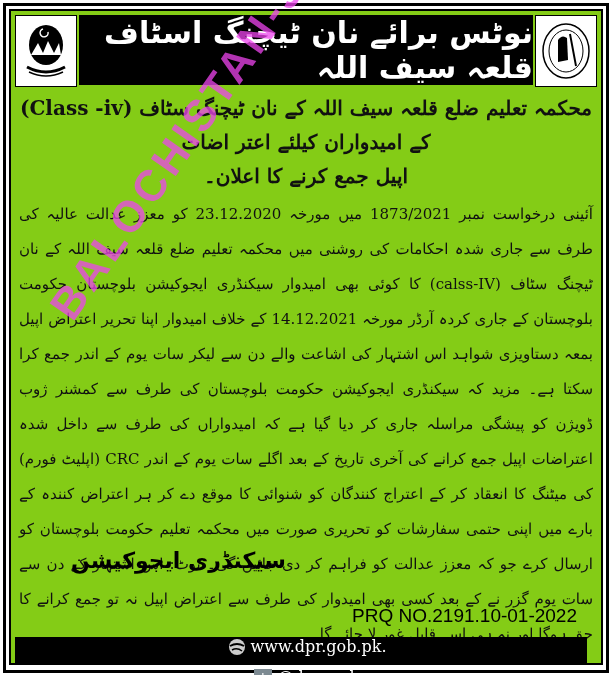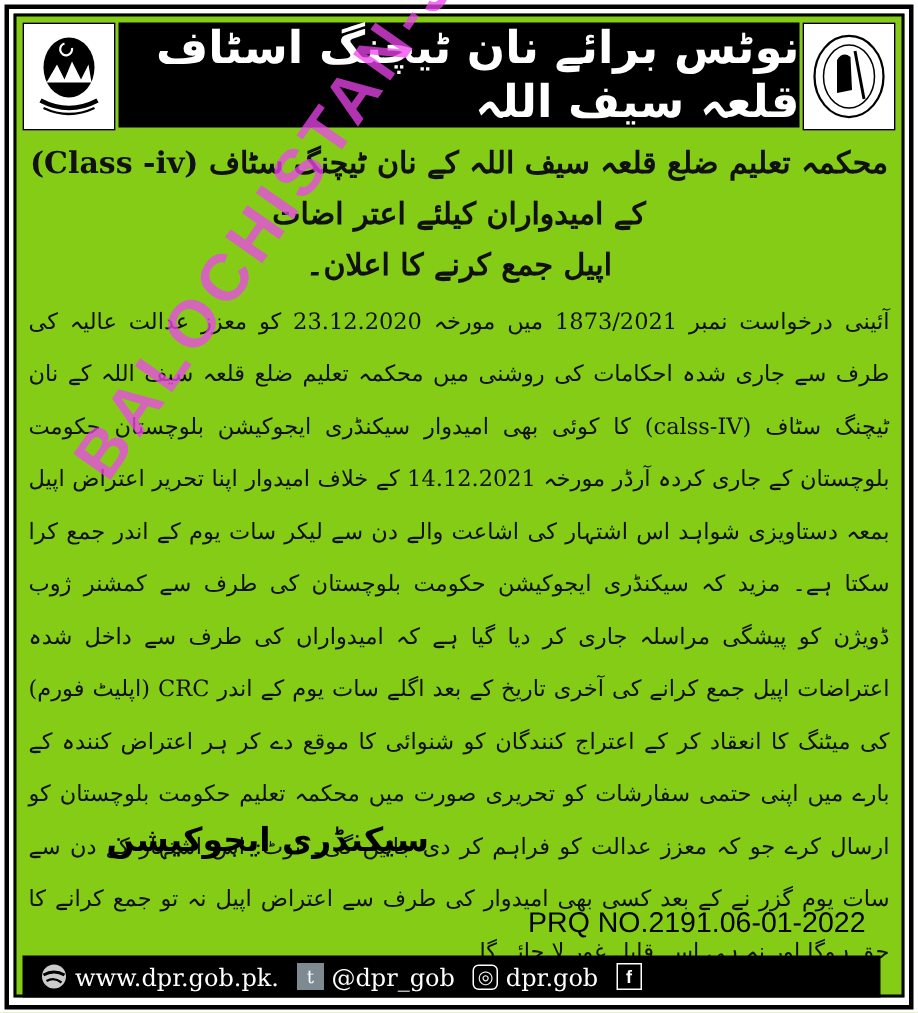--- a/index.html
+++ b/index.html
@@ -9,21 +9,21 @@
   .header { position:absolute; left:2px; top:2px; right:2px; height:74px; display:flex; align-items:stretch; }
   .logo-box { width:60px; height:70px; border:1px solid #000; background:#fff; display:flex; align-items:center; justify-content:center; margin:2px; }
   .header-title-bar { flex:1; background:#000; color:#fff; display:flex; align-items:center; justify-content:center; direction:rtl;
     font-family:"DejaVu Sans", sans-serif; font-weight:bold; font-size:30px; letter-spacing:0px; margin:2px 0; }
   .body-text { position:absolute; left:8px; right:8px; top:80px; direction:rtl; text-align:justify; font-family:"DejaVu Serif", serif; color:#111; }
   .subhead { text-align:center; font-size:20px; font-weight:bold; line-height:34px; }
   .para { font-size:15px; line-height:35px; text-align-last:right; margin-top:4px; }
   .sign-block { position:absolute; left:60px; top:530px; direction:rtl; text-align:center; font-family:"DejaVu Sans", sans-serif; font-weight:bold; font-size:22px; line-height:40px; }
   .prq { position:absolute; right:24px; top:594px; font-family:"Liberation Sans", sans-serif; font-size:19px; color:#000; }
   .footer { position:absolute; left:4px; right:14px; top:626px; height:28px; background:#000; display:flex; align-items:center; gap:12px; padding-left:12px;
-    font-family:"DejaVu Serif", serif; color:#fff; font-size:16px; }
+    font-family:"DejaVu Serif", serif; color:#fff; font-size:16px;flex-direction:column; }
   .footer .item { display:flex; align-items:center; gap:5px; }
   .ico { display:inline-flex; align-items:center; justify-content:center; width:18px; height:18px; font-size:12px; }
   .ico-tw { background:#7d8a92; color:#fff; }
   .ico-ig { border:1.5px solid #fff; border-radius:4px; width:15px; height:15px; }
   .ico-fb { border:1px solid #fff; width:15px; height:16px; font-weight:bold; font-family:"Liberation Sans", sans-serif; }
   .watermark { position:absolute; left:40px; top:300px; transform:rotate(-55deg); transform-origin:left top; color:#ee44ee; opacity:0.75;
     font-family:"Liberation Sans", sans-serif; font-weight:bold; font-size:44px; letter-spacing:4px; white-space:nowrap; pointer-events:none; }
 </style>
 </head>
 <body>
@@ -55,21 +55,21 @@
   <div class="body-text">
     <div class="subhead">محکمہ تعلیم ضلع قلعہ سیف اللہ کے نان ٹیچنگ سٹاف (Class -iv) کے امیدواران کیلئے اعتر اضات</div>
     <div class="subhead">اپیل جمع کرنے کا اعلان۔</div>
     <div class="para">آئینی درخواست نمبر 1873/2021 میں مورخہ 23.12.2020 کو معزز عدالت عالیہ کی طرف سے جاری شدہ احکامات کی روشنی میں محکمہ تعلیم ضلع قلعہ سیف اللہ کے نان ٹیچنگ سٹاف (calss-IV) کا کوئی بھی امیدوار سیکنڈری ایجوکیشن بلوچستان حکومت بلوچستان کے جاری کردہ آرڈر مورخہ 14.12.2021 کے خلاف امیدوار اپنا تحریر اعتراض اپیل بمعہ دستاویزی شواہد اس اشتہار کی اشاعت والے دن سے لیکر سات یوم کے اندر جمع کرا سکتا ہے۔ مزید کہ سیکنڈری ایجوکیشن حکومت بلوچستان کی طرف سے کمشنر ژوب ڈویژن کو پیشگی مراسلہ جاری کر دیا گیا ہے کہ امیدواراں کی طرف سے داخل شدہ اعتراضات اپیل جمع کرانے کی آخری تاریخ کے بعد اگلے سات یوم کے اندر CRC (اپلیٹ فورم) کی میٹنگ کا انعقاد کر کے اعتراج کنندگان کو شنوائی کا موقع دے کر ہر اعتراض کنندہ کے بارے میں اپنی حتمی سفارشات کو تحریری صورت میں محکمہ تعلیم حکومت بلوچستان کو ارسال کرے جو کہ معزز عدالت کو فراہم کر دی جائیں گی۔ نوٹ: اس اشتہار کے دن سے سات یوم گزر نے کے بعد کسی بھی امیدوار کی طرف سے اعتراض اپیل نہ تو جمع کرانے کا حق ہوگا اور نہ ہی اسے قابل غور لا جائے گا۔</div>
   </div>
 
   <div class="sign-block">
     <div>سیکنڈری ایجوکیشن</div>
   </div>
 
-  <div class="prq">PRQ NO.2191.06-01-2022</div>
+  <div class="prq">PRQ NO.2191.10-01-2022</div>
 
   <div class="footer">
     <div class="item">
       <span class="ico">
         <svg width="18" height="18" viewBox="0 0 18 18">
             <circle cx="9" cy="9" r="8" fill="#ccc"></circle>
             <path d="M2 8 Q9 4 16 8" stroke="#000" stroke-width="2" fill="none"></path>
             <path d="M4 12 Q9 9 14 13" stroke="#000" stroke-width="1.5" fill="none"></path>
           </svg>
       </span>

